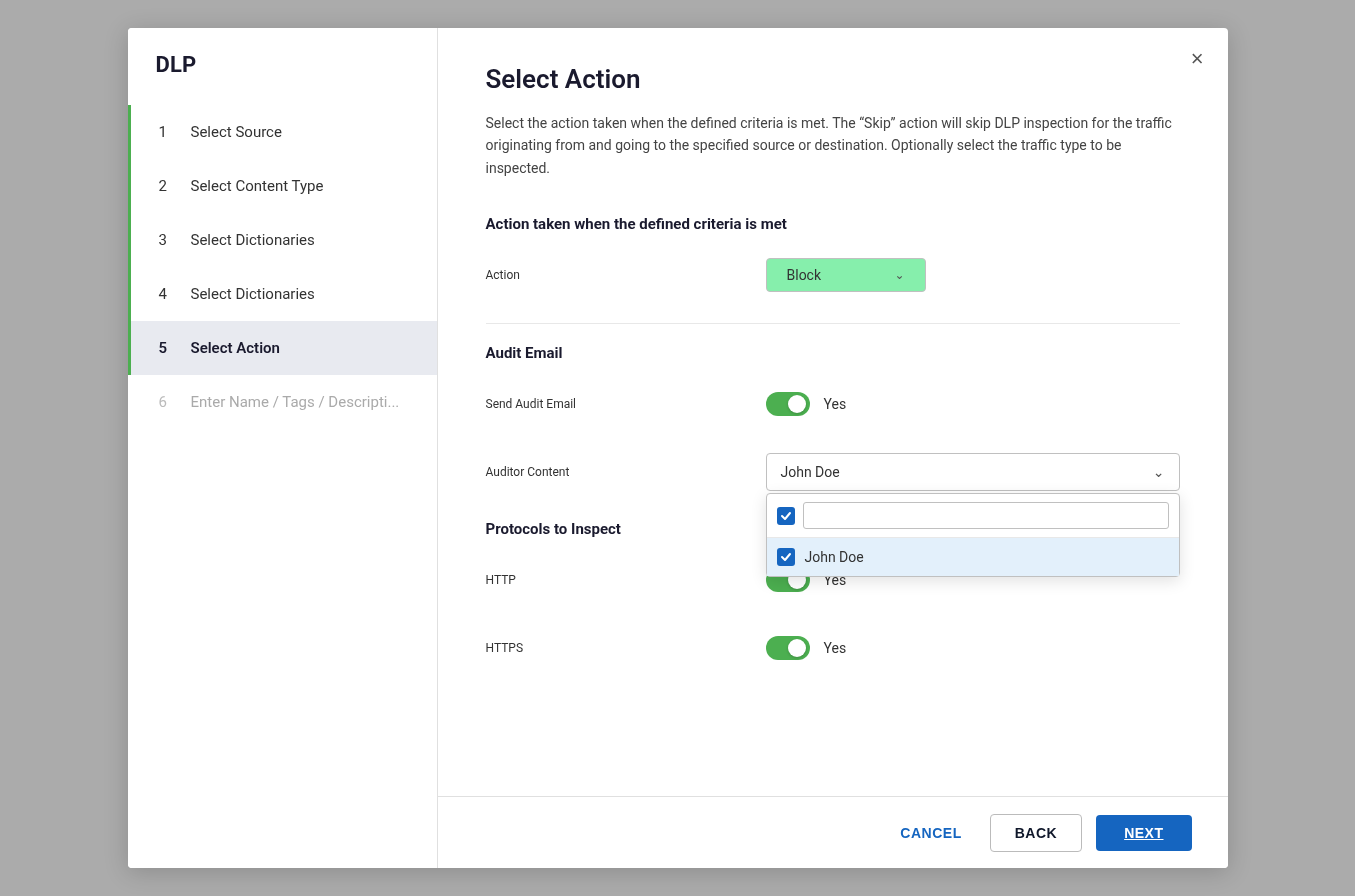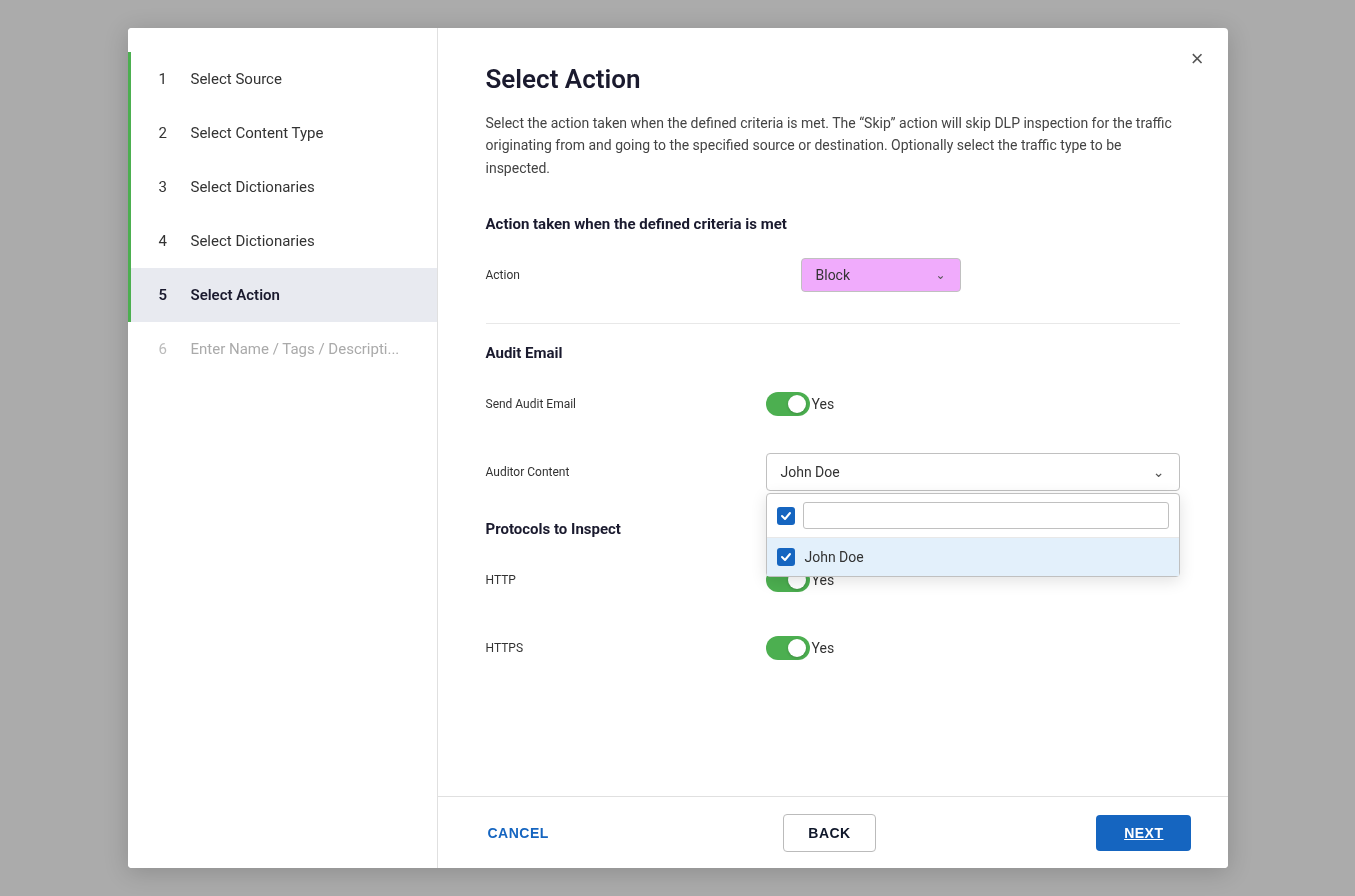--- a/index.html
+++ b/index.html
@@ -139,39 +139,38 @@
       display: flex;
       align-items: center;
       gap: 16px;
     }
     
     .dropdown {
       display: flex;
       align-items: center;
       border: 1px solid #c0c0c0;
       border-radius: 4px;
-      padding: 8px 14px;
+      padding: 8px 20px;
       min-width: 160px;
-      background: #f0abfc;
+      background: #86efac;
       cursor: pointer;
       font-size: 14px;
       color: #333;
       gap: 12px;
       justify-content: space-between;
-      margin-left: 35px;
     }
     .dropdown-icon {
       font-size: 12px;
       color: #555;
     }
     
     .toggle-wrapper {
       display: flex;
       align-items: center;
-      gap: 2px;
+      gap: 14px;
     }
     .toggle {
       width: 44px;
       height: 24px;
       border-radius: 12px;
       background: #4caf50;
       position: relative;
       cursor: pointer;
       display: inline-block;
     }
@@ -289,21 +288,21 @@
     .modal-footer {
       position: absolute;
       bottom: 0;
       left: 0;
       right: 0;
       height: 72px;
       background: #fff;
       border-top: 1px solid #e0e0e0;
       display: flex;
       align-items: center;
-      justify-content: space-between;
+      justify-content: flex-end;
       padding: 0 36px;
       gap: 14px;
     }
     .btn-cancel {
       background: none;
       border: none;
       color: #1565c0;
       font-size: 14px;
       font-weight: 600;
       cursor: pointer;
@@ -337,20 +336,21 @@
       text-decoration: underline;
     }
   </style>
 </head>
 <body>
 
 <div class="modal-backdrop">
   <div class="modal">
 
     <div class="sidebar">
+      <div class="sidebar-title">DLP</div>
 
       <div class="sidebar-item completed">
         <span class="step-num">1</span>
         <span>Select Source</span>
       </div>
 
       <div class="sidebar-item completed">
         <span class="step-num">2</span>
         <span>Select Content Type</span>
       </div>

